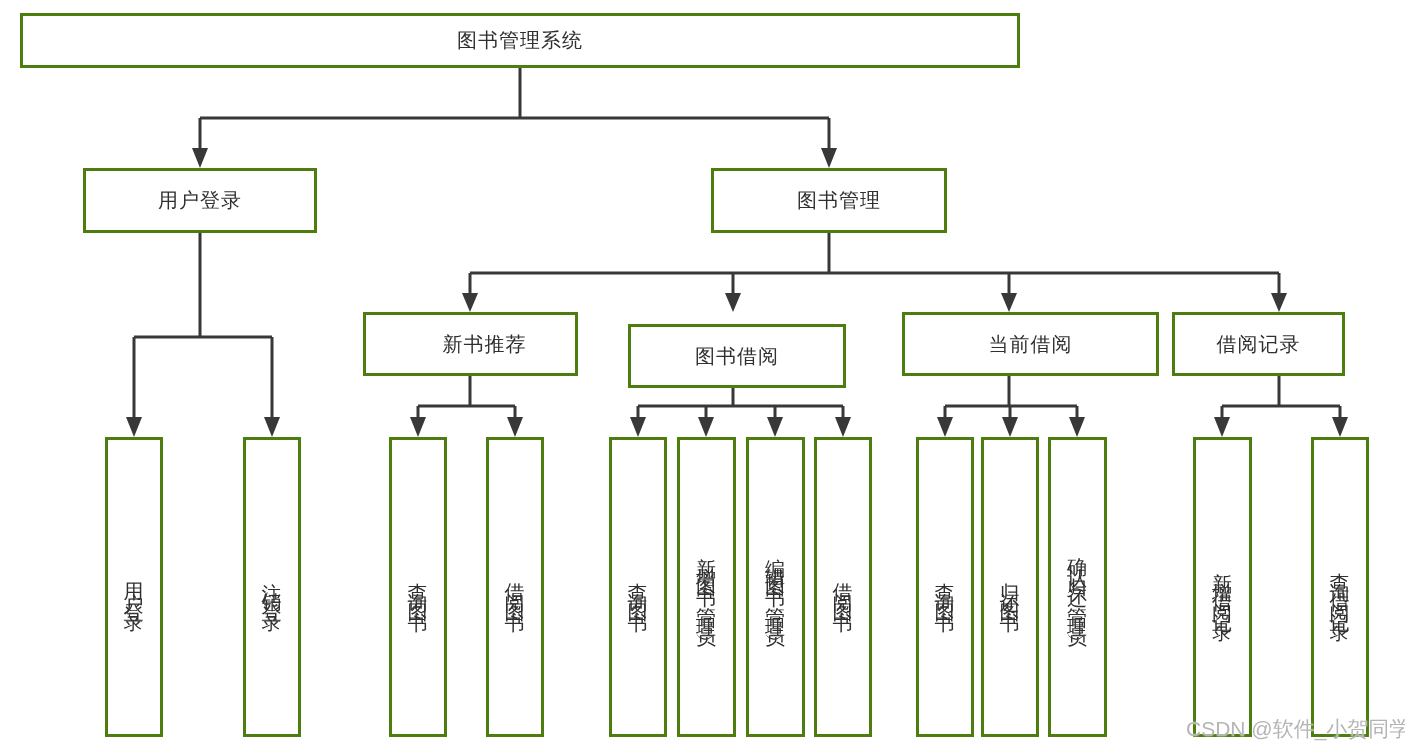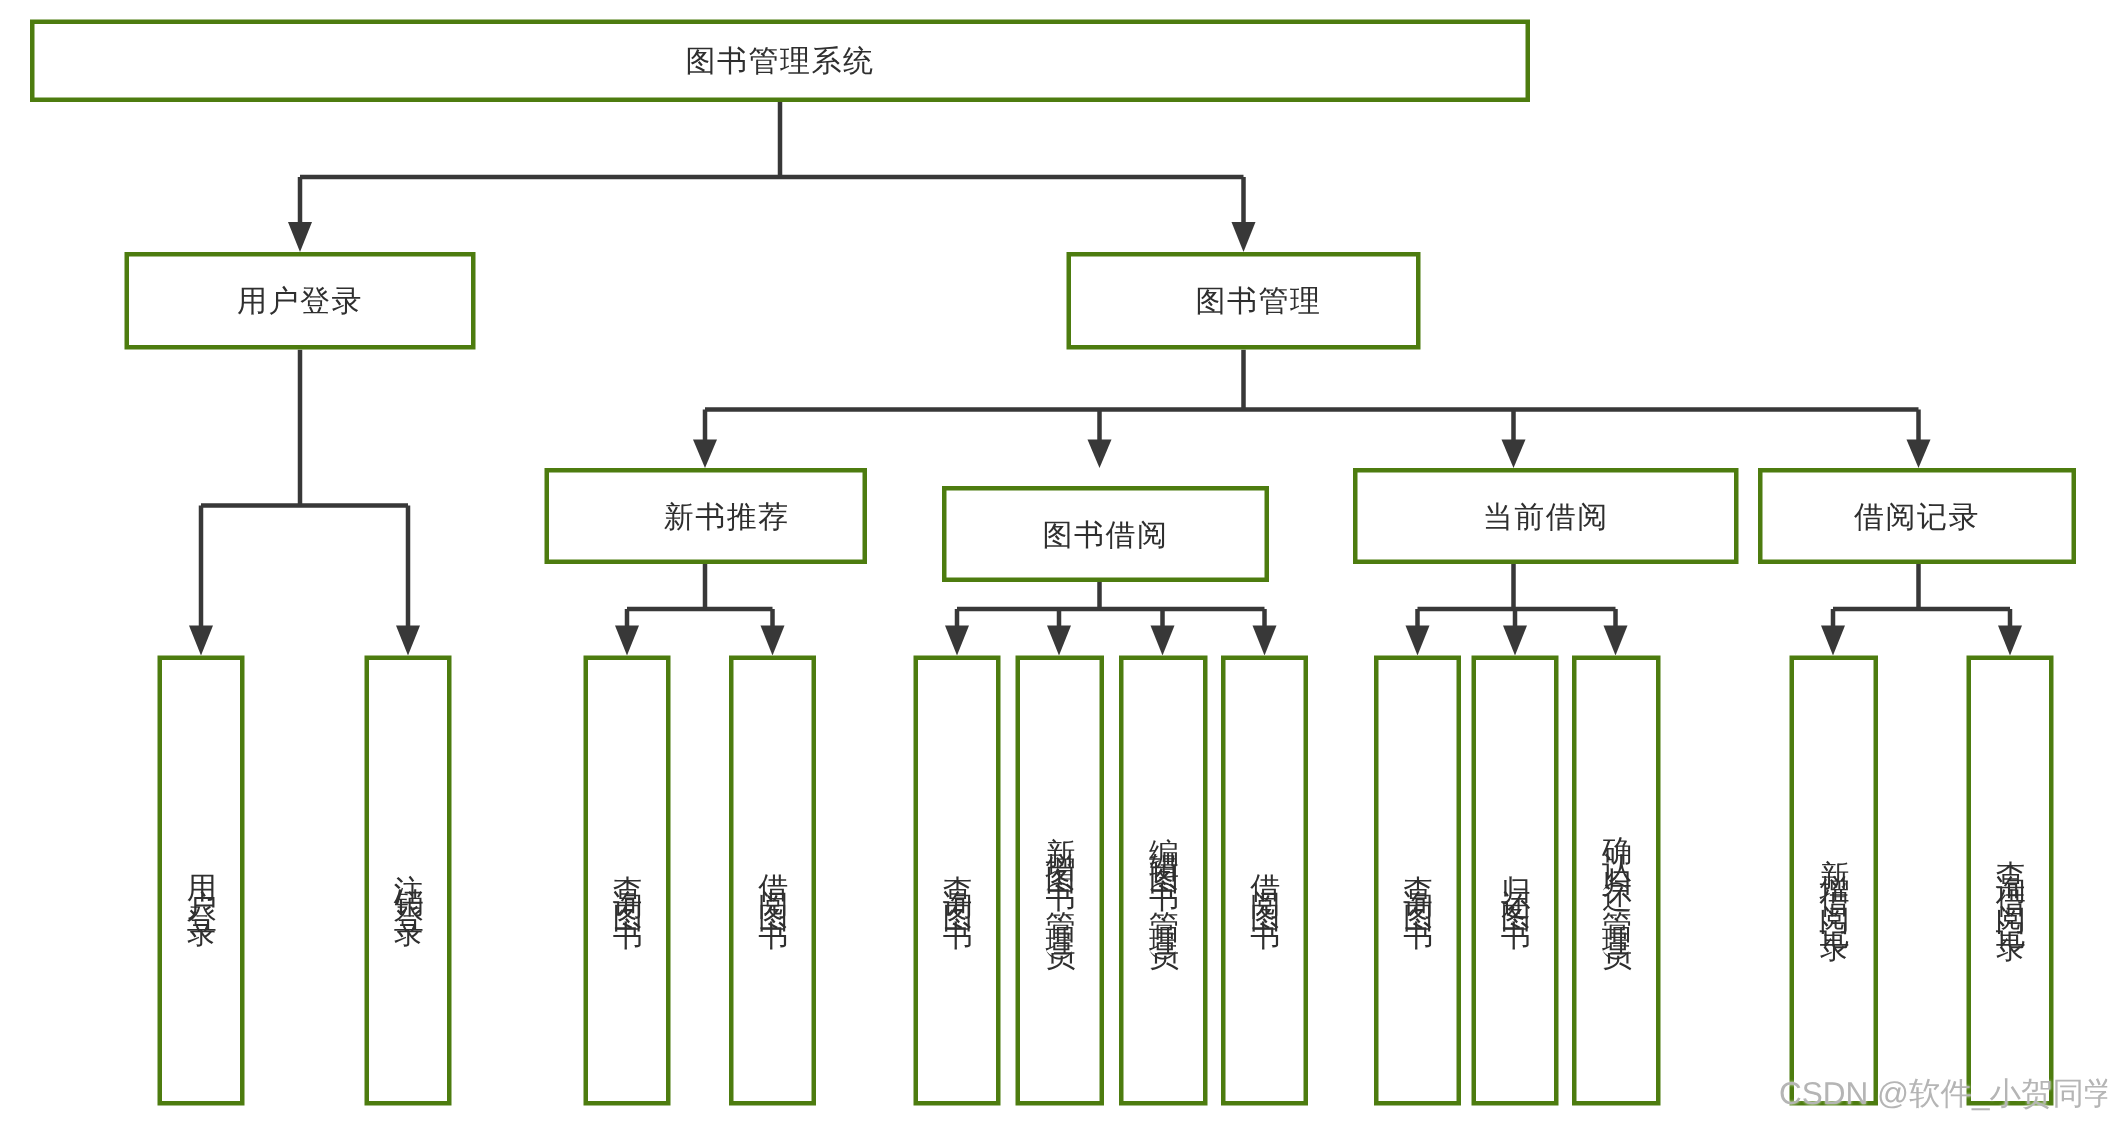--- a/index.html
+++ b/index.html
@@ -98,21 +98,21 @@
   </svg>
 
   <div class="node h-node" style="left:20px; top:13px; width:1000px; height:55px;">图书管理系统</div>
 
   <div class="node h-node" style="left:83px; top:168px; width:234px; height:65px;">用户登录</div>
   <div class="node h-node" style="left:711px; top:168px; width:236px; height:65px;padding-left:20px;">图书管理</div>
 
   <div class="node h-node" style="left:363px; top:312px; width:215px; height:64px;padding-left:28px;">新书推荐</div>
   <div class="node h-node" style="left:628px; top:312px; width:218px; height:64px;margin-top:12px;">图书借阅</div>
   <div class="node h-node" style="left:902px; top:312px; width:257px; height:64px;">当前借阅</div>
-  <div class="node h-node" style="left:1172px; top:312px; width:212px; height:64px;">借阅记录</div>
+  <div class="node h-node" style="left:1172px; top:312px; width:173px; height:64px;">借阅记录</div>
 
   <div class="node leaf" style="left:105px; top:437px; width:58px; height:300px;">用户登录</div>
   <div class="node leaf" style="left:243px; top:437px; width:58px; height:300px;">注销登录</div>
 
   <div class="node leaf" style="left:389px; top:437px; width:58px; height:300px;">查询图书</div>
   <div class="node leaf" style="left:486px; top:437px; width:58px; height:300px;">借阅图书</div>
 
   <div class="node leaf" style="left:609px; top:437px; width:58px; height:300px;">查询图书</div>
   <div class="node leaf" style="left:677px; top:437px; width:59px; height:300px;">新增图书（管理员）</div>
   <div class="node leaf" style="left:746px; top:437px; width:59px; height:300px;">编辑图书（管理员）</div>

